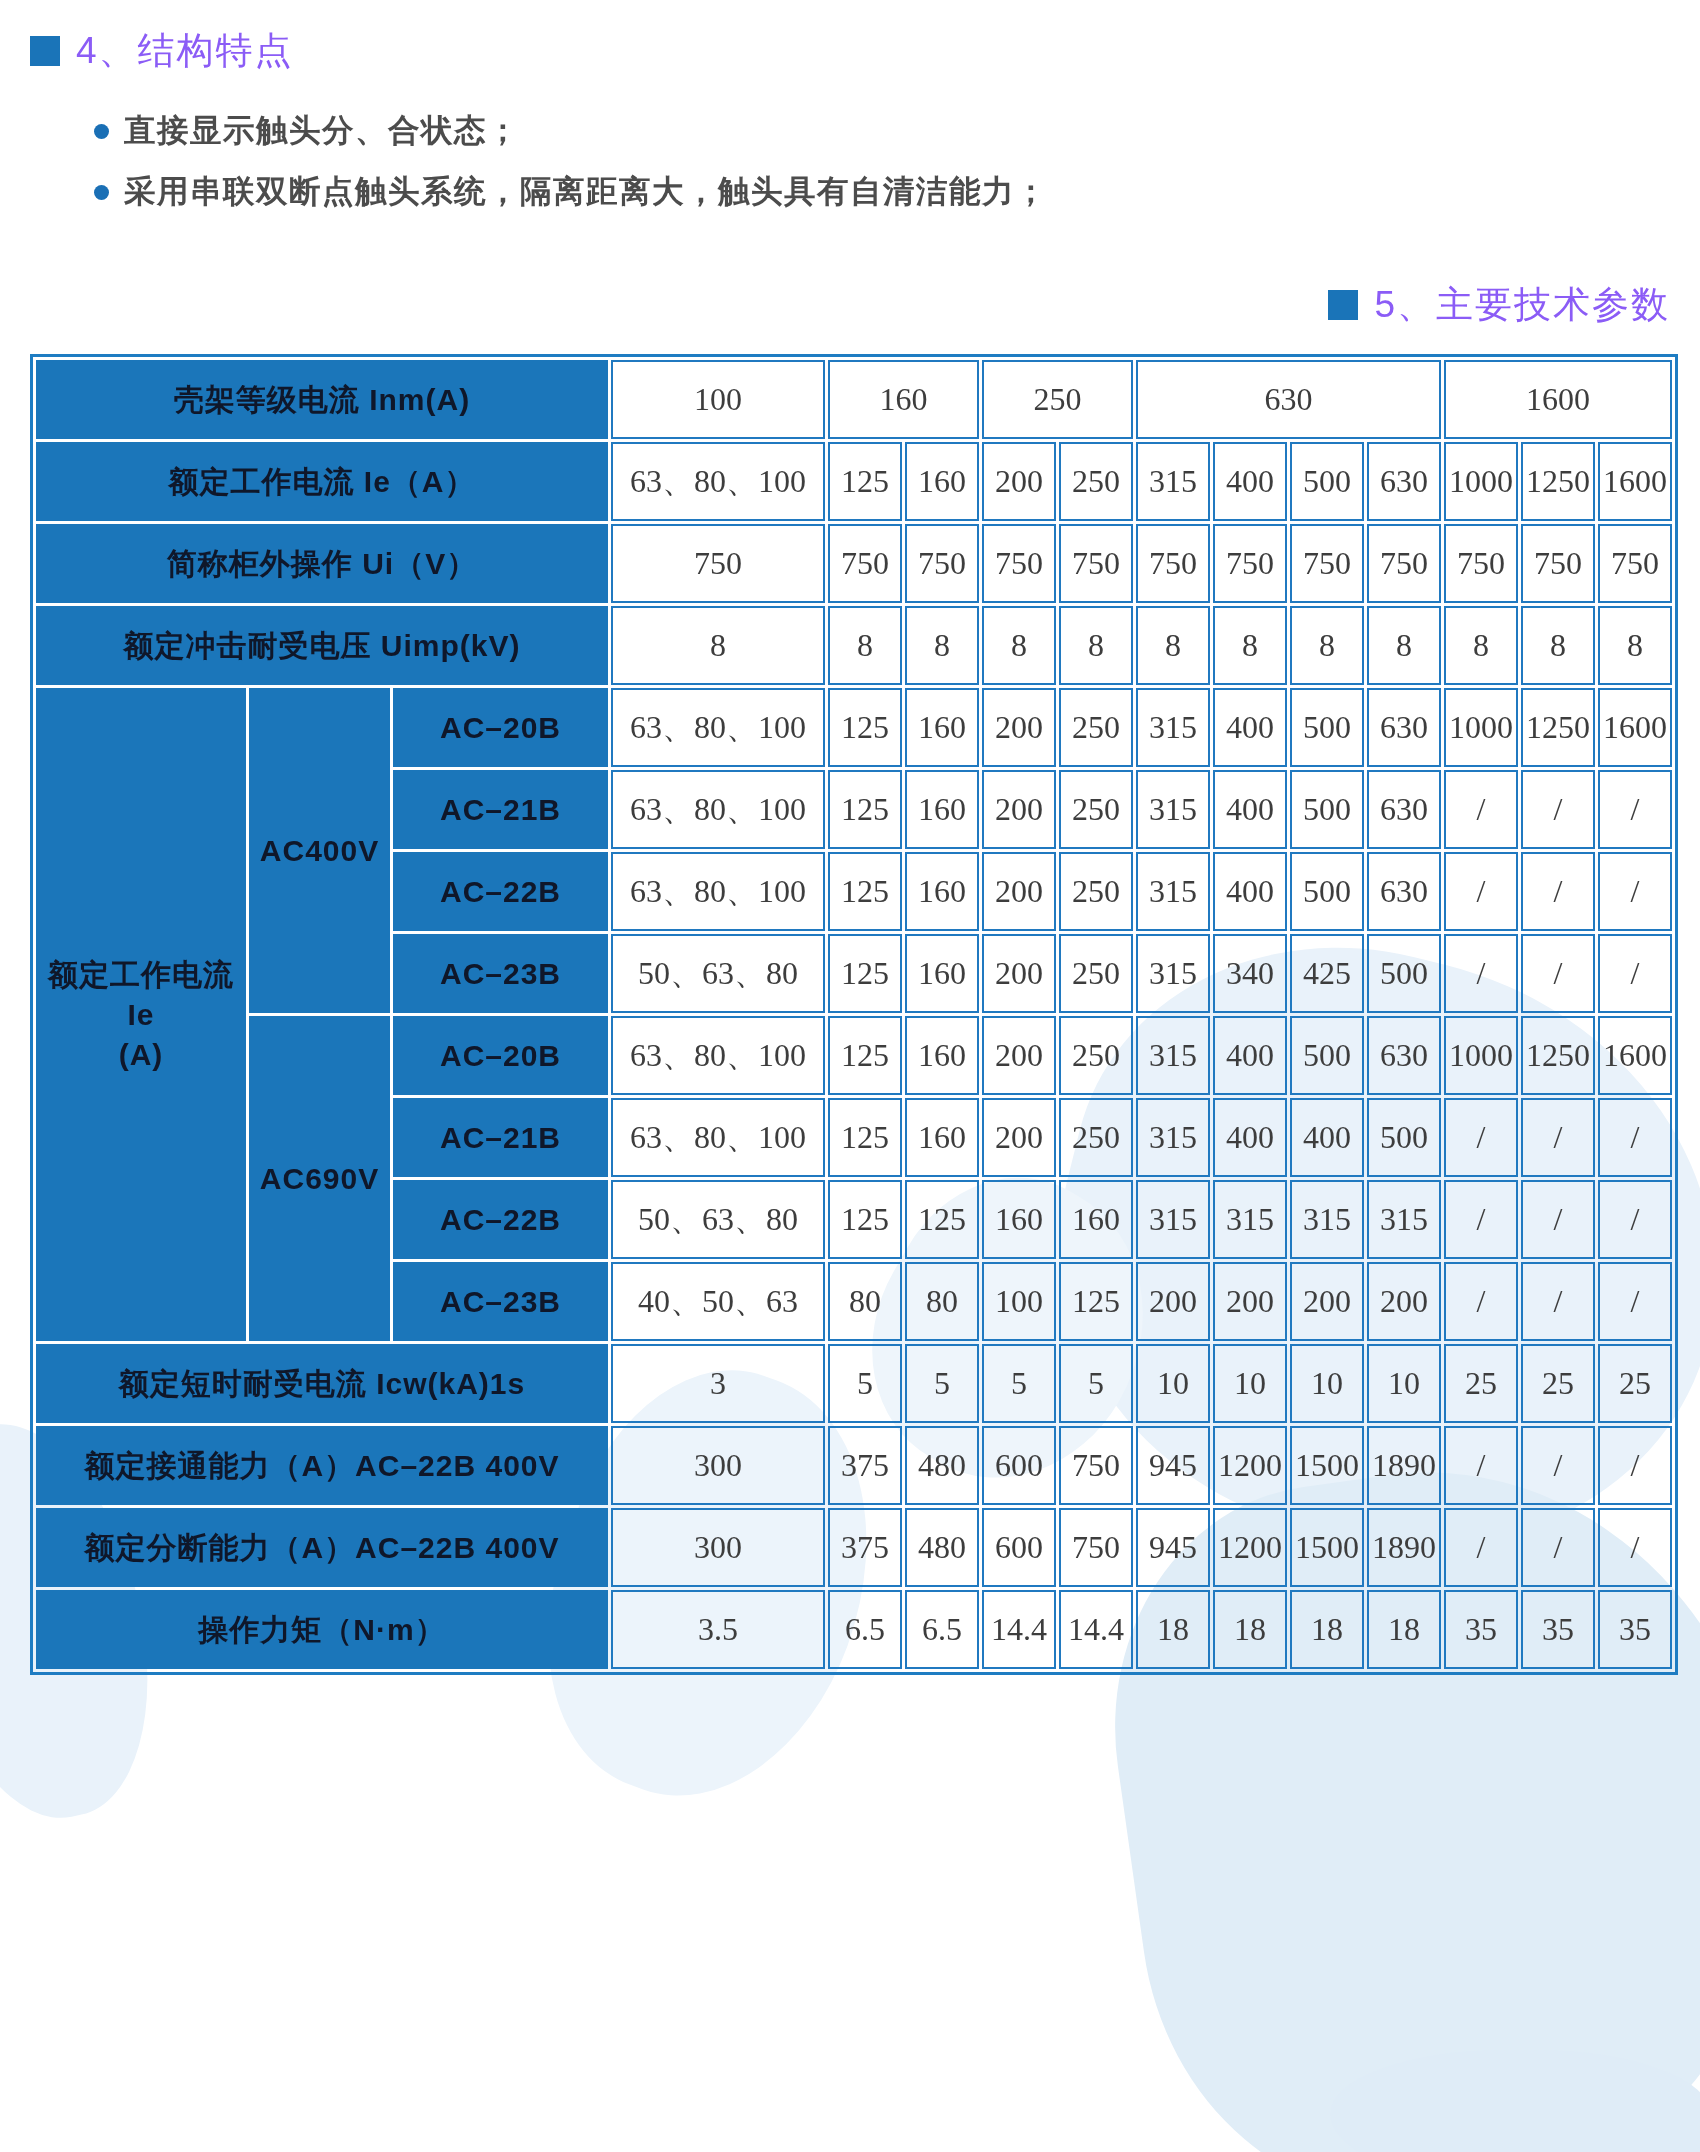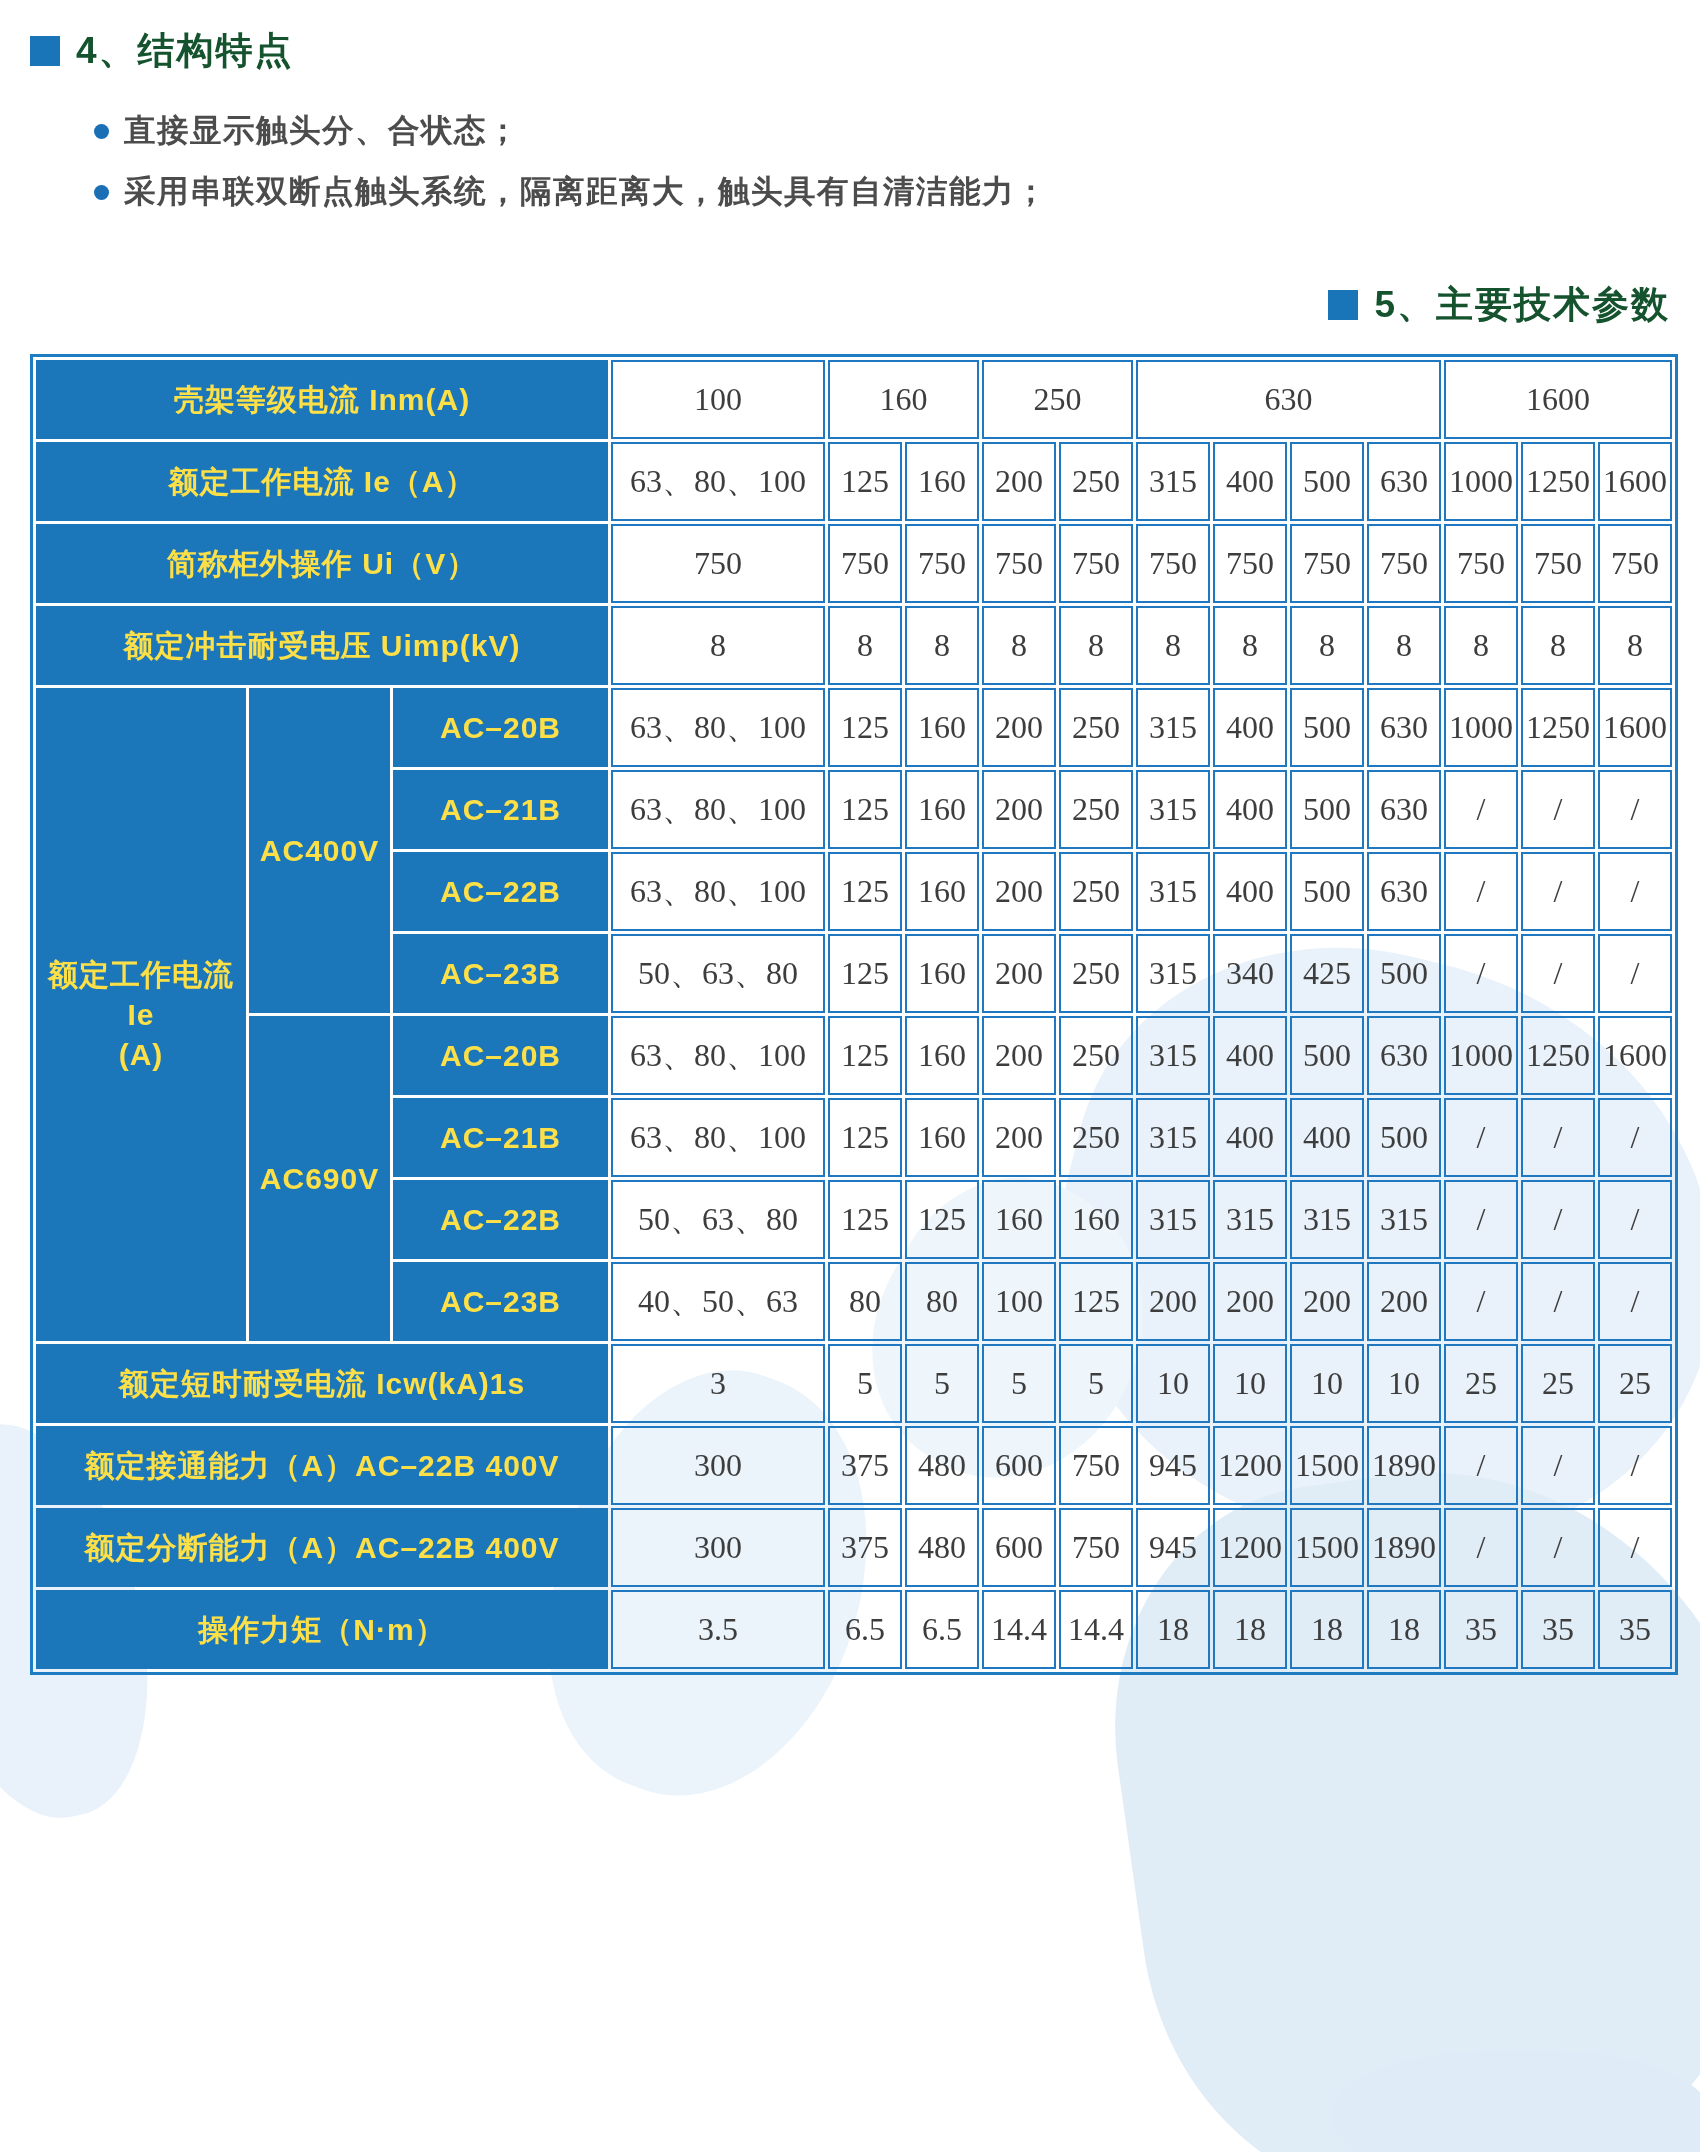--- a/index.html
+++ b/index.html
@@ -15,21 +15,21 @@
   .b2{left:1130px;top:1470px;width:640px;height:720px;background:#e0edf7;transform:rotate(-8deg);border-radius:40% 60% 55% 45%;}
   .b3{left:560px;top:1370px;width:300px;height:430px;background:#ecf4fb;transform:rotate(20deg);}
   .b4{left:-70px;top:1420px;width:210px;height:400px;background:#e9f2fa;transform:rotate(-12deg);}
   .b5{left:1330px;top:2050px;width:380px;height:140px;background:#dfecf7;border-radius:50% 50% 40% 60%;}
   .b6{left:880px;top:1180px;width:260px;height:300px;background:#eef5fb;transform:rotate(30deg);}
 
   .page{position:relative;z-index:1;padding:26px 30px 0 30px;}
 
   .sec-head{display:flex;align-items:center;margin:0 0 24px 0;}
   .sec-square{width:30px;height:30px;background:#1a74b8;margin-right:16px;flex:0 0 auto;}
-  .sec-title{font-size:37px;font-weight:bold;color:#14532d;letter-spacing:2px;}
+  .sec-title{font-size:37px;font-weight:normal;color:#8b5cf6;letter-spacing:2px;}
 
   .features{margin:0 0 0 0;}
   .para{
     margin:0;font-size:31.5px;color:#4c4c4c;line-height:61px;
     text-indent:64px;letter-spacing:1.5px;text-align:justify;font-weight:bold;
   }
   .dot{
     display:inline-block;width:15px;height:15px;border-radius:50%;
     background:#1a6fb5;margin-right:15px;vertical-align:2px;
   }
@@ -38,21 +38,21 @@
 
   table.tech{
     width:1640px;
     border:3px solid #1e7cc2;
     border-collapse:separate;border-spacing:3px;
     background:transparent;
     table-layout:fixed;
   }
   td{padding:0 2px;overflow:hidden;}
   td.h{
-    background:#1b76ba;color:#fde047;font-weight:bold;
+    background:#1b76ba;color:#0f172a;font-weight:bold;
     font-size:30px;text-align:center;vertical-align:middle;
     white-space:pre-line;line-height:40px;height:75px;letter-spacing:1px;
   }
   td.d{
     border:2px solid #2079c0;background:transparent;
     font-family:"Liberation Serif","DejaVu Serif",serif;
     font-size:32px;color:#3d3d3d;text-align:center;vertical-align:middle;
     height:75px;letter-spacing:0;
   }
 </style>

